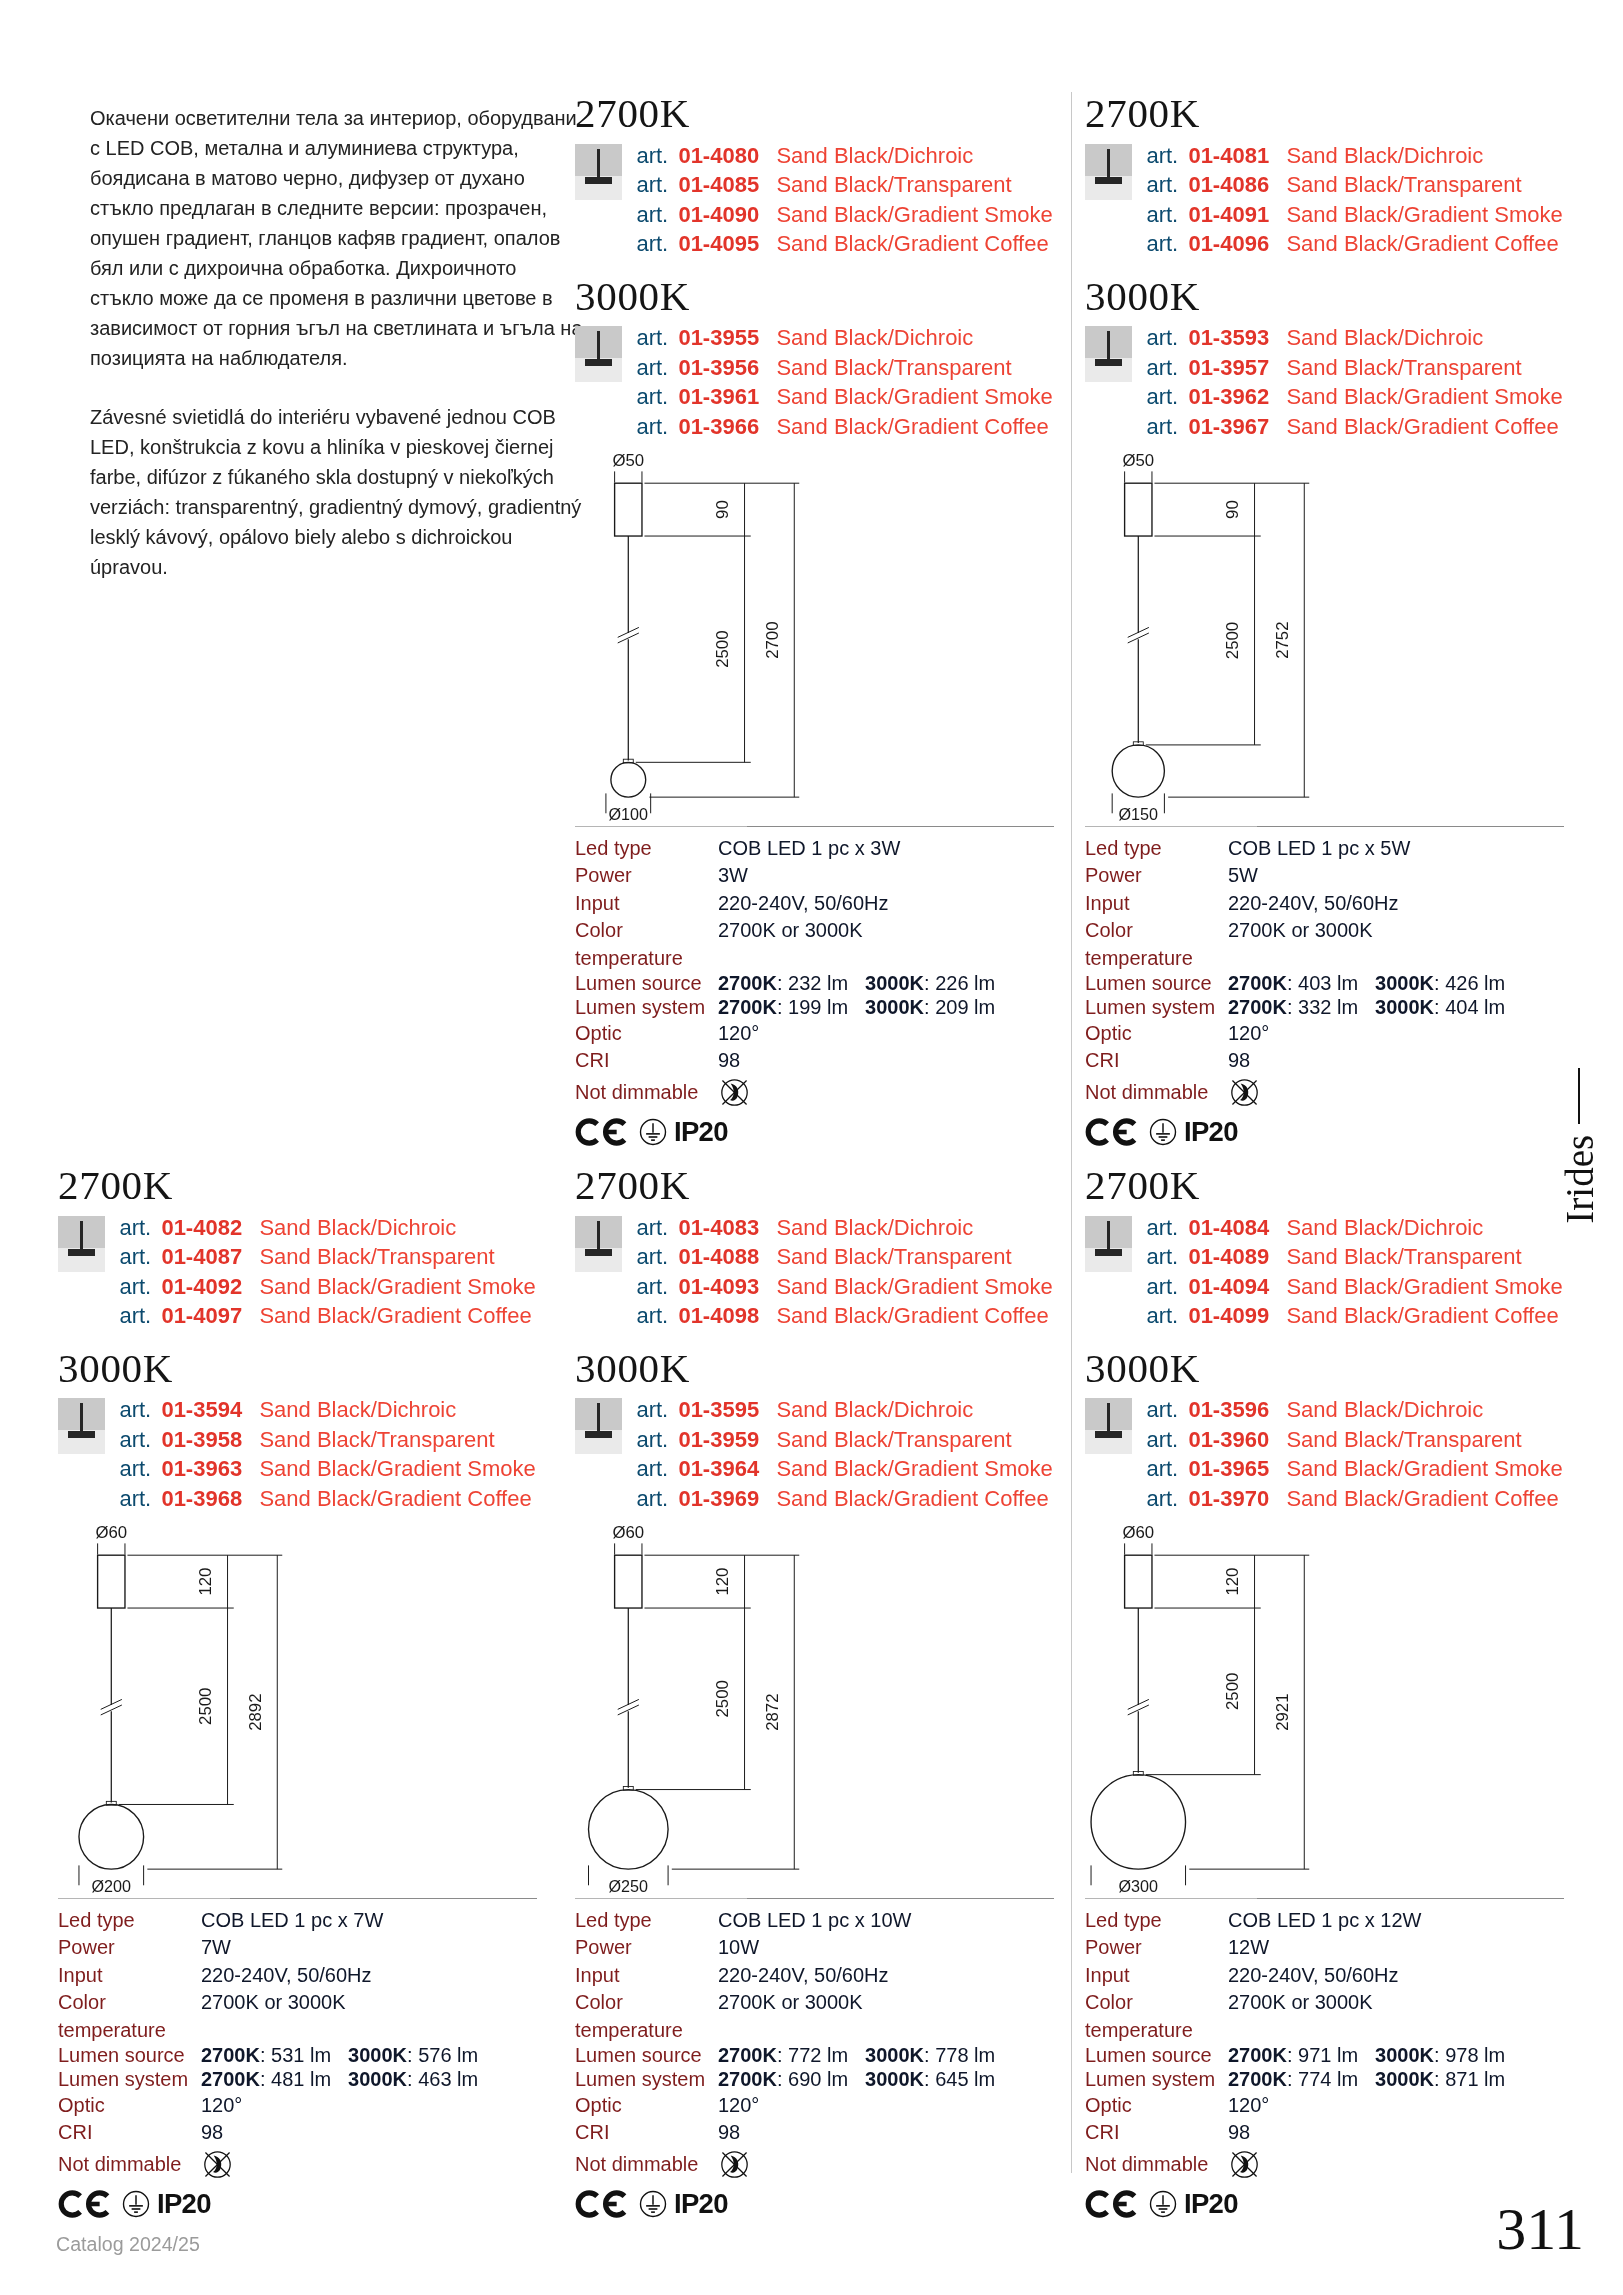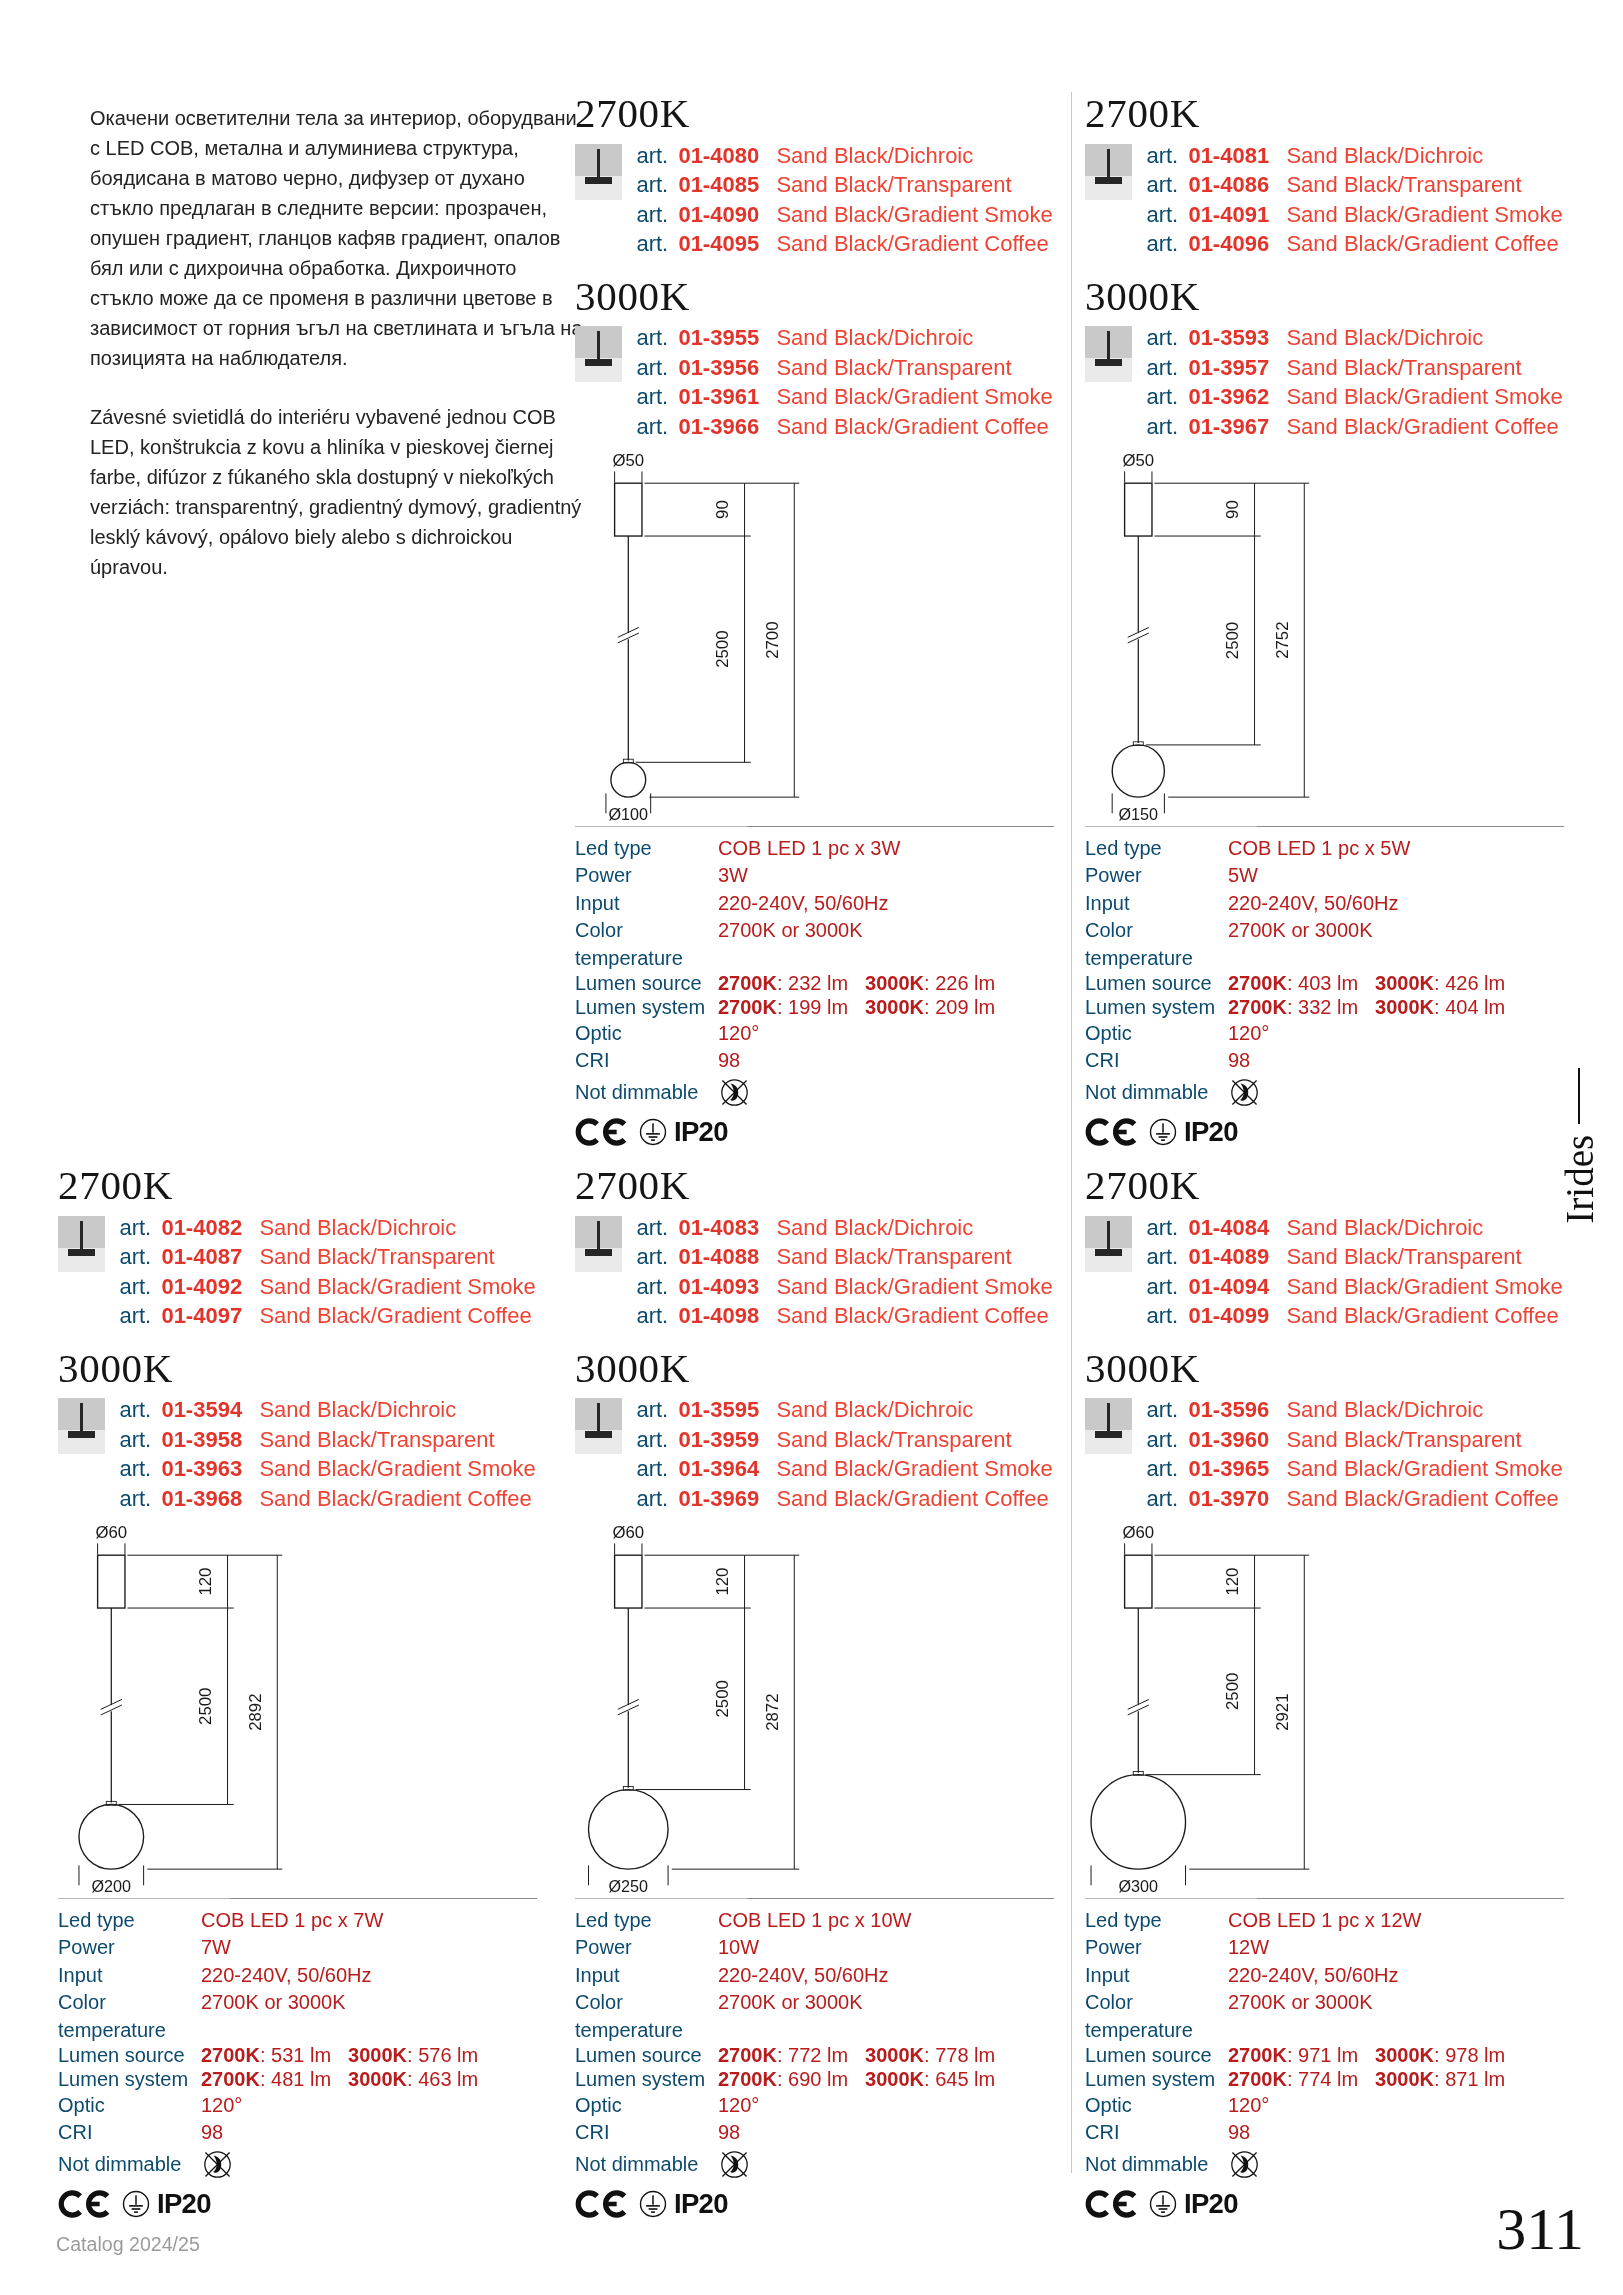--- a/index.html
+++ b/index.html
@@ -39,22 +39,22 @@
   .art-finish{color:#ee4334;}
 
   .drawing{display:block;margin:7.9px 0 0 0;}
   .dim-drawing text{font-family:"Liberation Sans",sans-serif;fill:#1a1a1a;}
 
   
   .spec-table{margin-top:3.9px;}
   .spec-rule{height:1.3px;background:linear-gradient(to right,#b5b5b5 0 36%,#8a8a8a 36% 100%);margin-bottom:7.9px;}
   .spec-row{display:flex;font-size:20px;line-height:27.5px;}
   .spec-row.tight{line-height:23.6px;}
-  .spec-label{flex:none;width:143px;color:#0c4a6e;}
-  .spec-value{color:#b91c1c;}
+  .spec-label{flex:none;width:143px;color:#7f1d1d;}
+  .spec-value{color:#0f172a;}
   .lm-k{font-weight:700;}
   .lm-gap{margin-left:17px;}
   .dim-row{display:flex;align-items:center;height:35px;font-size:20px;}
   .dim-row .spec-label{width:143px;}
   .cert-row{display:flex;align-items:center;margin-top:6.5px;}
   .cert-row svg{display:block;}
   .ground-icon{margin-left:6.5px;}
   .ip{margin-left:6.5px;font-size:27.5px;font-weight:800;letter-spacing:-0.7px;color:#111;}
 
   

